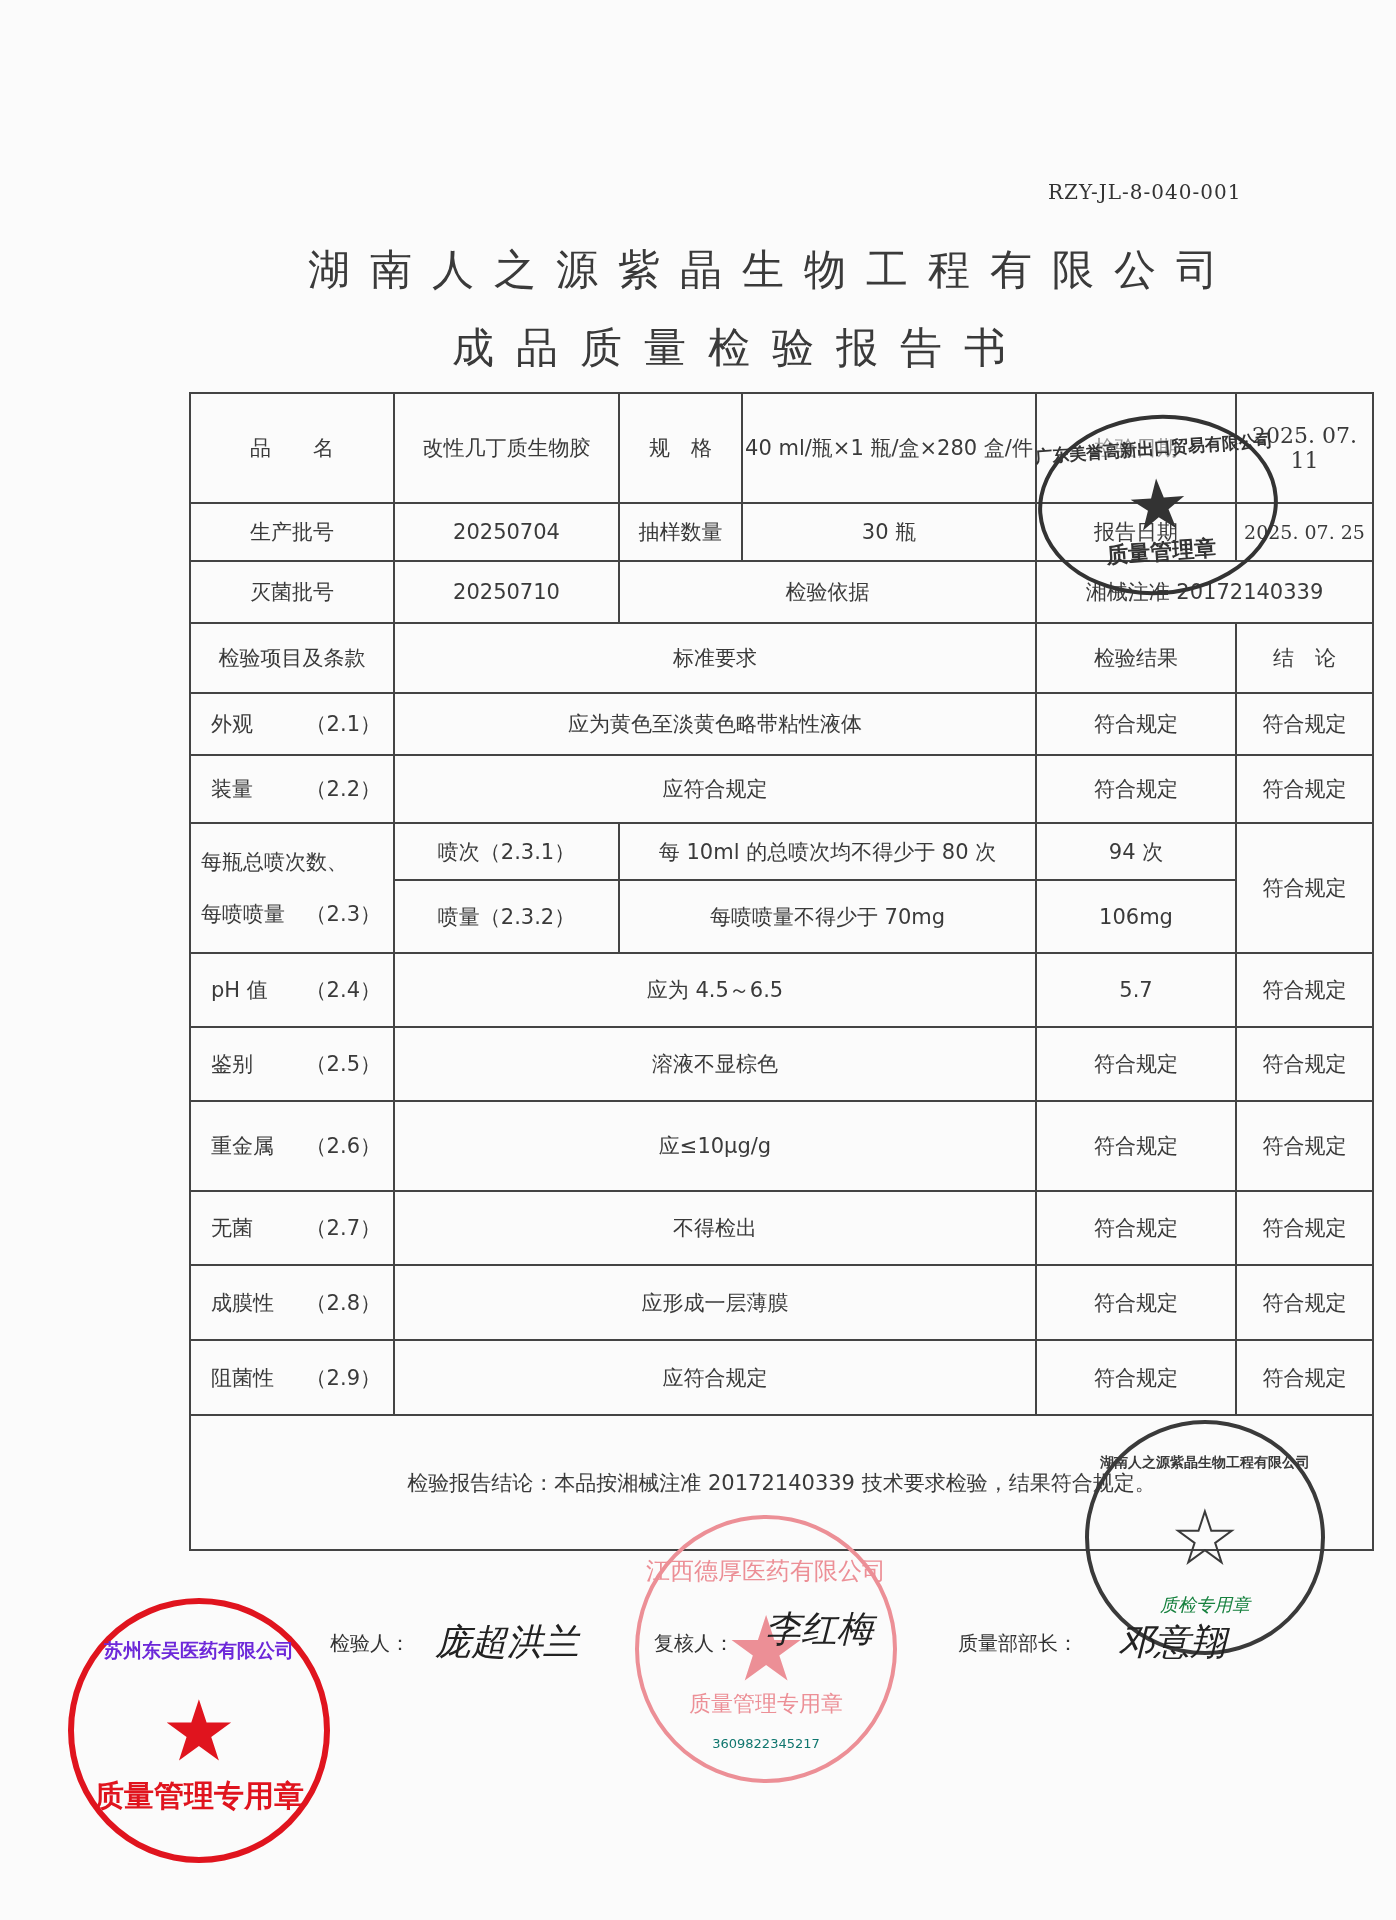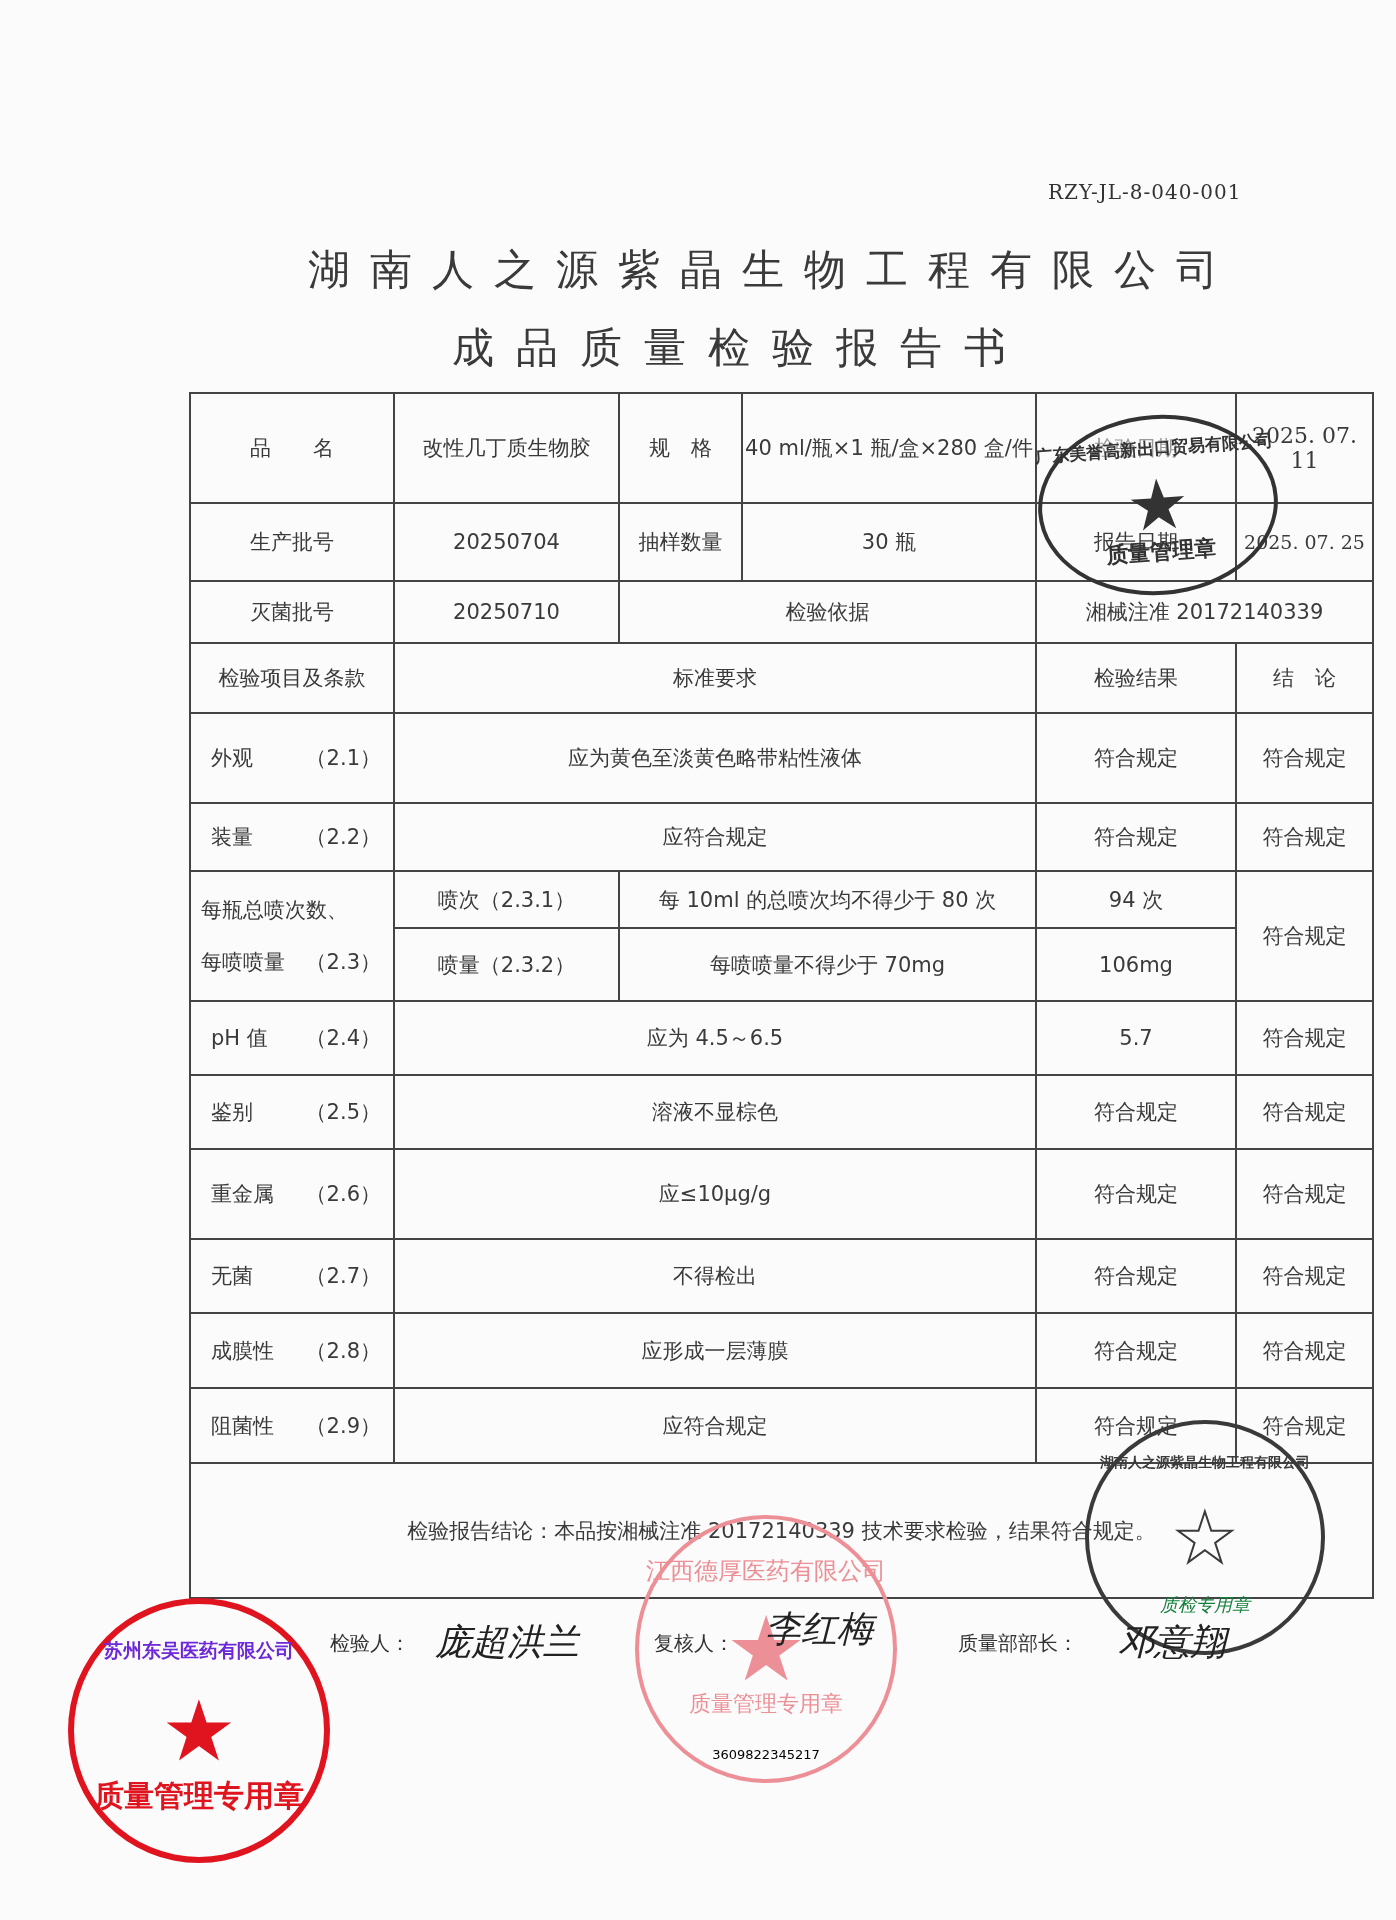--- a/index.html
+++ b/index.html
@@ -41,41 +41,41 @@
   </colgroup>
   <tbody>
       <tr style="height:110px">
     <td>品　　名</td>
     <td colspan="2">改性几丁质生物胶</td>
     <td>规　格</td>
     <td>40 ml/瓶×1 瓶/盒×280 盒/件</td>
     <td style="color:#999">检验日期</td>
     <td style="font-family:'DejaVu Serif',serif;font-size:22px">2025. 07. 11</td>
   </tr>
-  <tr style="height:78px">
+  <tr style="height:58px">
     <td>生产批号</td>
     <td colspan="2">20250704</td>
     <td>抽样数量</td>
     <td>30 瓶</td>
     <td>报告日期</td>
     <td style="font-family:'DejaVu Serif',serif;font-size:19px">2025. 07. 25</td>
   </tr>
   <tr style="height:62px">
     <td>灭菌批号</td>
     <td colspan="2">20250710</td>
     <td colspan="2">检验依据</td>
     <td colspan="2">湘械注准 20172140339</td>
   </tr>
   <tr style="height:70px">
     <td>检验项目及条款</td>
     <td colspan="4">标准要求</td>
     <td>检验结果</td>
     <td>结　论</td>
   </tr>
-  <tr style="height:90px">
+  <tr style="height:62px">
     <td class="left">
           <div class="item">
             <span>外观</span>
             <span>（2.1）</span>
           </div>
         </td>
     <td colspan="4">应为黄色至淡黄色略带粘性液体</td>
     <td>符合规定</td>
     <td>符合规定</td>
   </tr>
@@ -195,21 +195,21 @@
 <div class="stamp" style="left:68px;top:1598px;width:262px;height:265px;border:6px solid #e0141e;color:#e0141e;">
   <span class="star" style="font-size:84px;">★</span>
   <span class="stamp-text" style="top:34px;font-size:19px;color:#6d28d9;">苏州东吴医药有限公司</span>
   <span class="stamp-text" style="bottom:40px;font-size:30px;color:#e0141e;">质量管理专用章</span>
 </div>
 
 <div class="stamp" style="left:635px;top:1515px;width:262px;height:268px;border:4px solid #ec8f96;color:#ec8f96;">
   <span class="star" style="font-size:90px;">★</span>
   <span class="stamp-text" style="top:36px;font-size:24px;font-weight:normal;color:#ec8f96;">江西德厚医药有限公司</span>
   <span class="stamp-text" style="bottom:60px;font-size:22px;font-weight:normal;color:#ec8f96;">质量管理专用章</span>
-  <span class="stamp-text" style="bottom:17px;font-size:13px;font-weight:normal;color:#000000;">3609822345217</span>
+  <span class="stamp-text" style="bottom:28px;font-size:13px;font-weight:normal;color:#0f766e;">3609822345217</span>
 </div>
 
 <span class="sig" style="left:330px">检验人：</span>
 <span class="hand" style="left:435px">庞超洪兰</span>
 <span class="sig" style="left:654px">复核人：</span>
 <span class="hand" style="left:765px;top:1605px">李红梅</span>
 <span class="sig" style="left:958px">质量部部长：</span>
 <span class="hand" style="left:1118px">邓意翔</span>
 
 </body></html>

